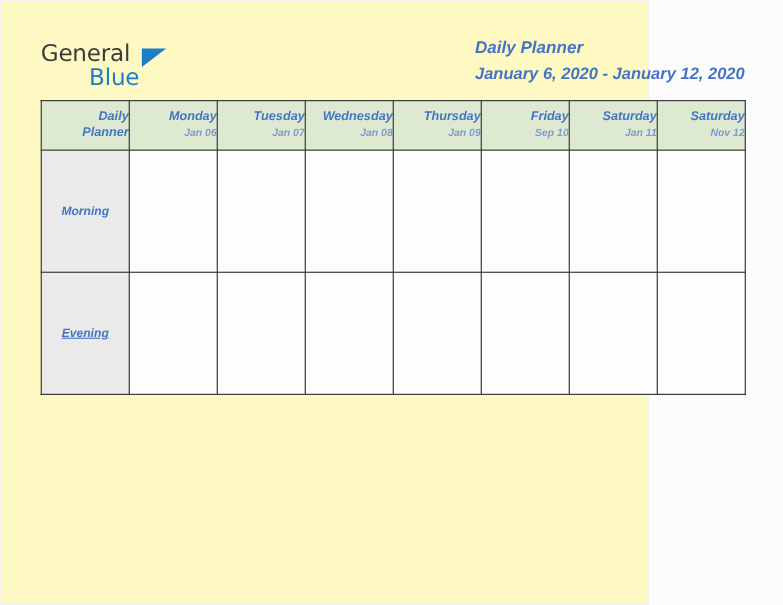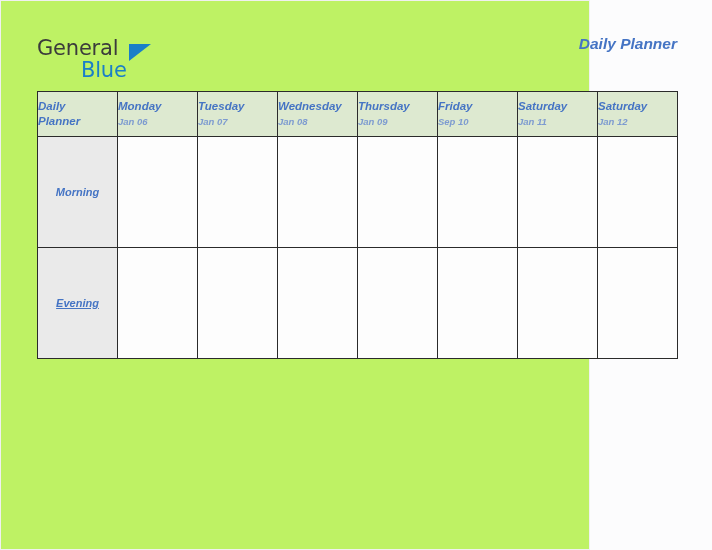--- a/index.html
+++ b/index.html
@@ -12,21 +12,21 @@
     background: #fcfcfd;
     font-family: "Liberation Sans", sans-serif;
     overflow: hidden;
   }
   .page {
     position: relative;
     width: 590px;
     height: 550px;
     box-sizing: border-box;
     border: 1px solid #f0f0f0;
-    background: #bef264;
+    background: #fef9c3;
   }
 
   
   .top-bar {
     position: absolute;
     left: 0; top: 0;
     width: 712px;
     height: 88px;
   }
 
@@ -105,21 +105,21 @@
     padding: 0;
     margin: 0;
   }
   .planner col.col-label { width: 80px; }
   .planner col.col-day   { width: 80px; }
 
   thead th {
     background: #dde9d0;
     height: 44px;
     vertical-align: middle;
-    text-align: left;
+    text-align: right;
   }
   .th-name {
     font-size: 11.5px;
     font-weight: bold;
     font-style: italic;
     color: #4574C4;
     line-height: 15px;
   }
   .th-date {
     font-size: 9.5px;
@@ -156,20 +156,21 @@
   <div class="top-bar">
 
     <div class="logo">
       <span class="logo-line1">General</span>
       <span class="logo-tri"></span>
       <span class="logo-line2">Blue</span>
     </div>
 
     <div class="title-block">
       <div class="title-main">Daily Planner</div>
+      <div class="title-sub">January 6, 2020 - January 12, 2020</div>
     </div>
 
   </div>
 
   <table class="planner">
     <colgroup>
       <col class="col-label">
       <col class="col-day">
         <col class="col-day">
         <col class="col-day">
@@ -203,21 +204,21 @@
         <th>
           <div class="th-name">Friday</div>
           <div class="th-date">Sep 10</div>
         </th>
         <th>
           <div class="th-name">Saturday</div>
           <div class="th-date">Jan 11</div>
         </th>
         <th>
           <div class="th-name">Saturday</div>
-          <div class="th-date">Jan 12</div>
+          <div class="th-date">Nov 12</div>
         </th>
       </tr>
     </thead>
     <tbody>
       <tr class="r-morning">
         <td class="row-label">Morning</td>
         <td class="slot"></td>
         <td class="slot"></td>
         <td class="slot"></td>
         <td class="slot"></td>

